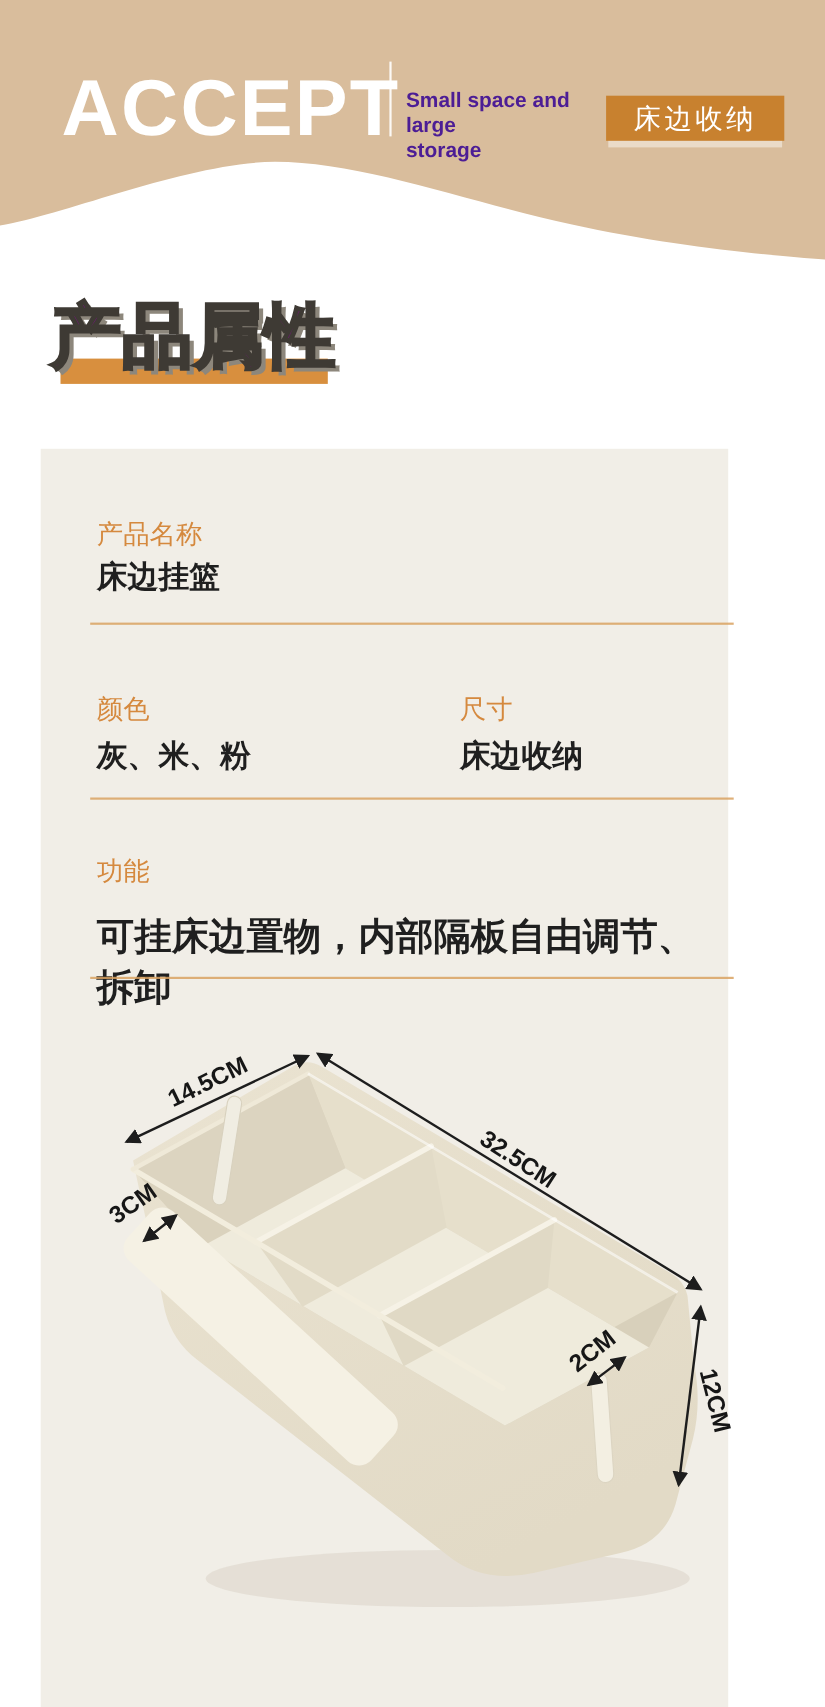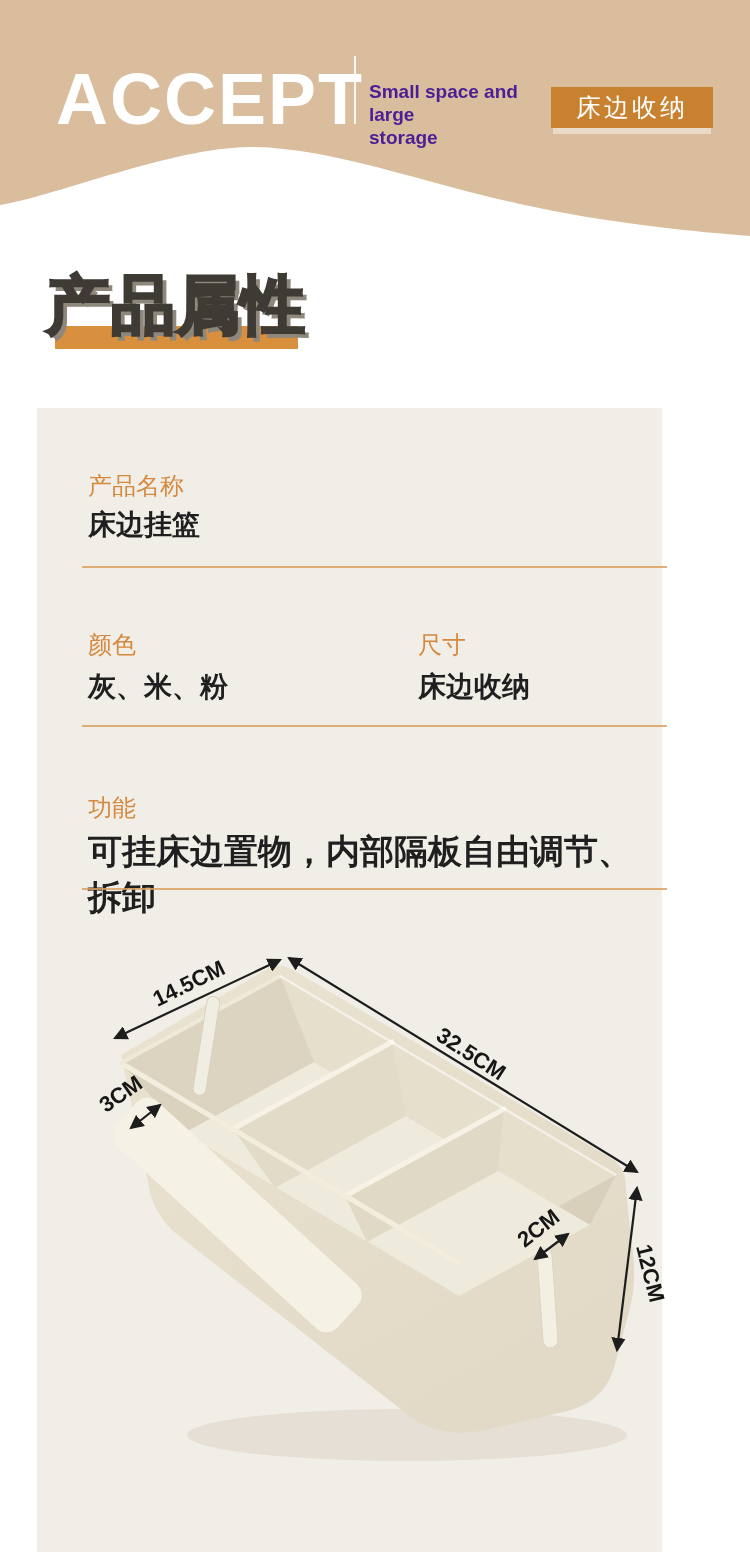--- a/index.html
+++ b/index.html
@@ -99,21 +99,21 @@
   <div class="attr-label" style="left:51px;top:62px">产品名称</div>
   <div class="attr-value" style="left:51px;top:98px">床边挂篮</div>
   <div class="hr" style="top:158px"></div>
 
   <div class="attr-label" style="left:51px;top:221px">颜色</div>
   <div class="attr-label" style="left:381px;top:221px">尺寸</div>
   <div class="attr-value" style="left:51px;top:260px">灰、米、粉</div>
   <div class="attr-value" style="left:381px;top:260px">床边收纳</div>
   <div class="hr" style="top:317px"></div>
 
-  <div class="attr-label" style="left:51px;top:384px">功能</div>
+  <div class="attr-label" style="left:51px;top:368px">功能</div>
   <div class="attr-value" style="left:51px;top:421px;font-size:34px">可挂床边置物，内部隔板自由调节、拆卸</div>
   <div class="hr" style="top:480px"></div>
 
   <svg class="diagram" viewBox="0 0 675 612">
     <defs>
       <marker id="ah" viewBox="0 0 10 10" refX="8.5" refY="5" markerWidth="6.5" markerHeight="6.5" orient="auto-start-reverse">
         <path d="M0,0 L10,5 L0,10 z" fill="#1d1d1d"></path>
       </marker>
       <linearGradient id="gBody" x1="0" y1="0" x2="0.6" y2="1">
         <stop offset="0" stop-color="#EAE3D1"></stop>

